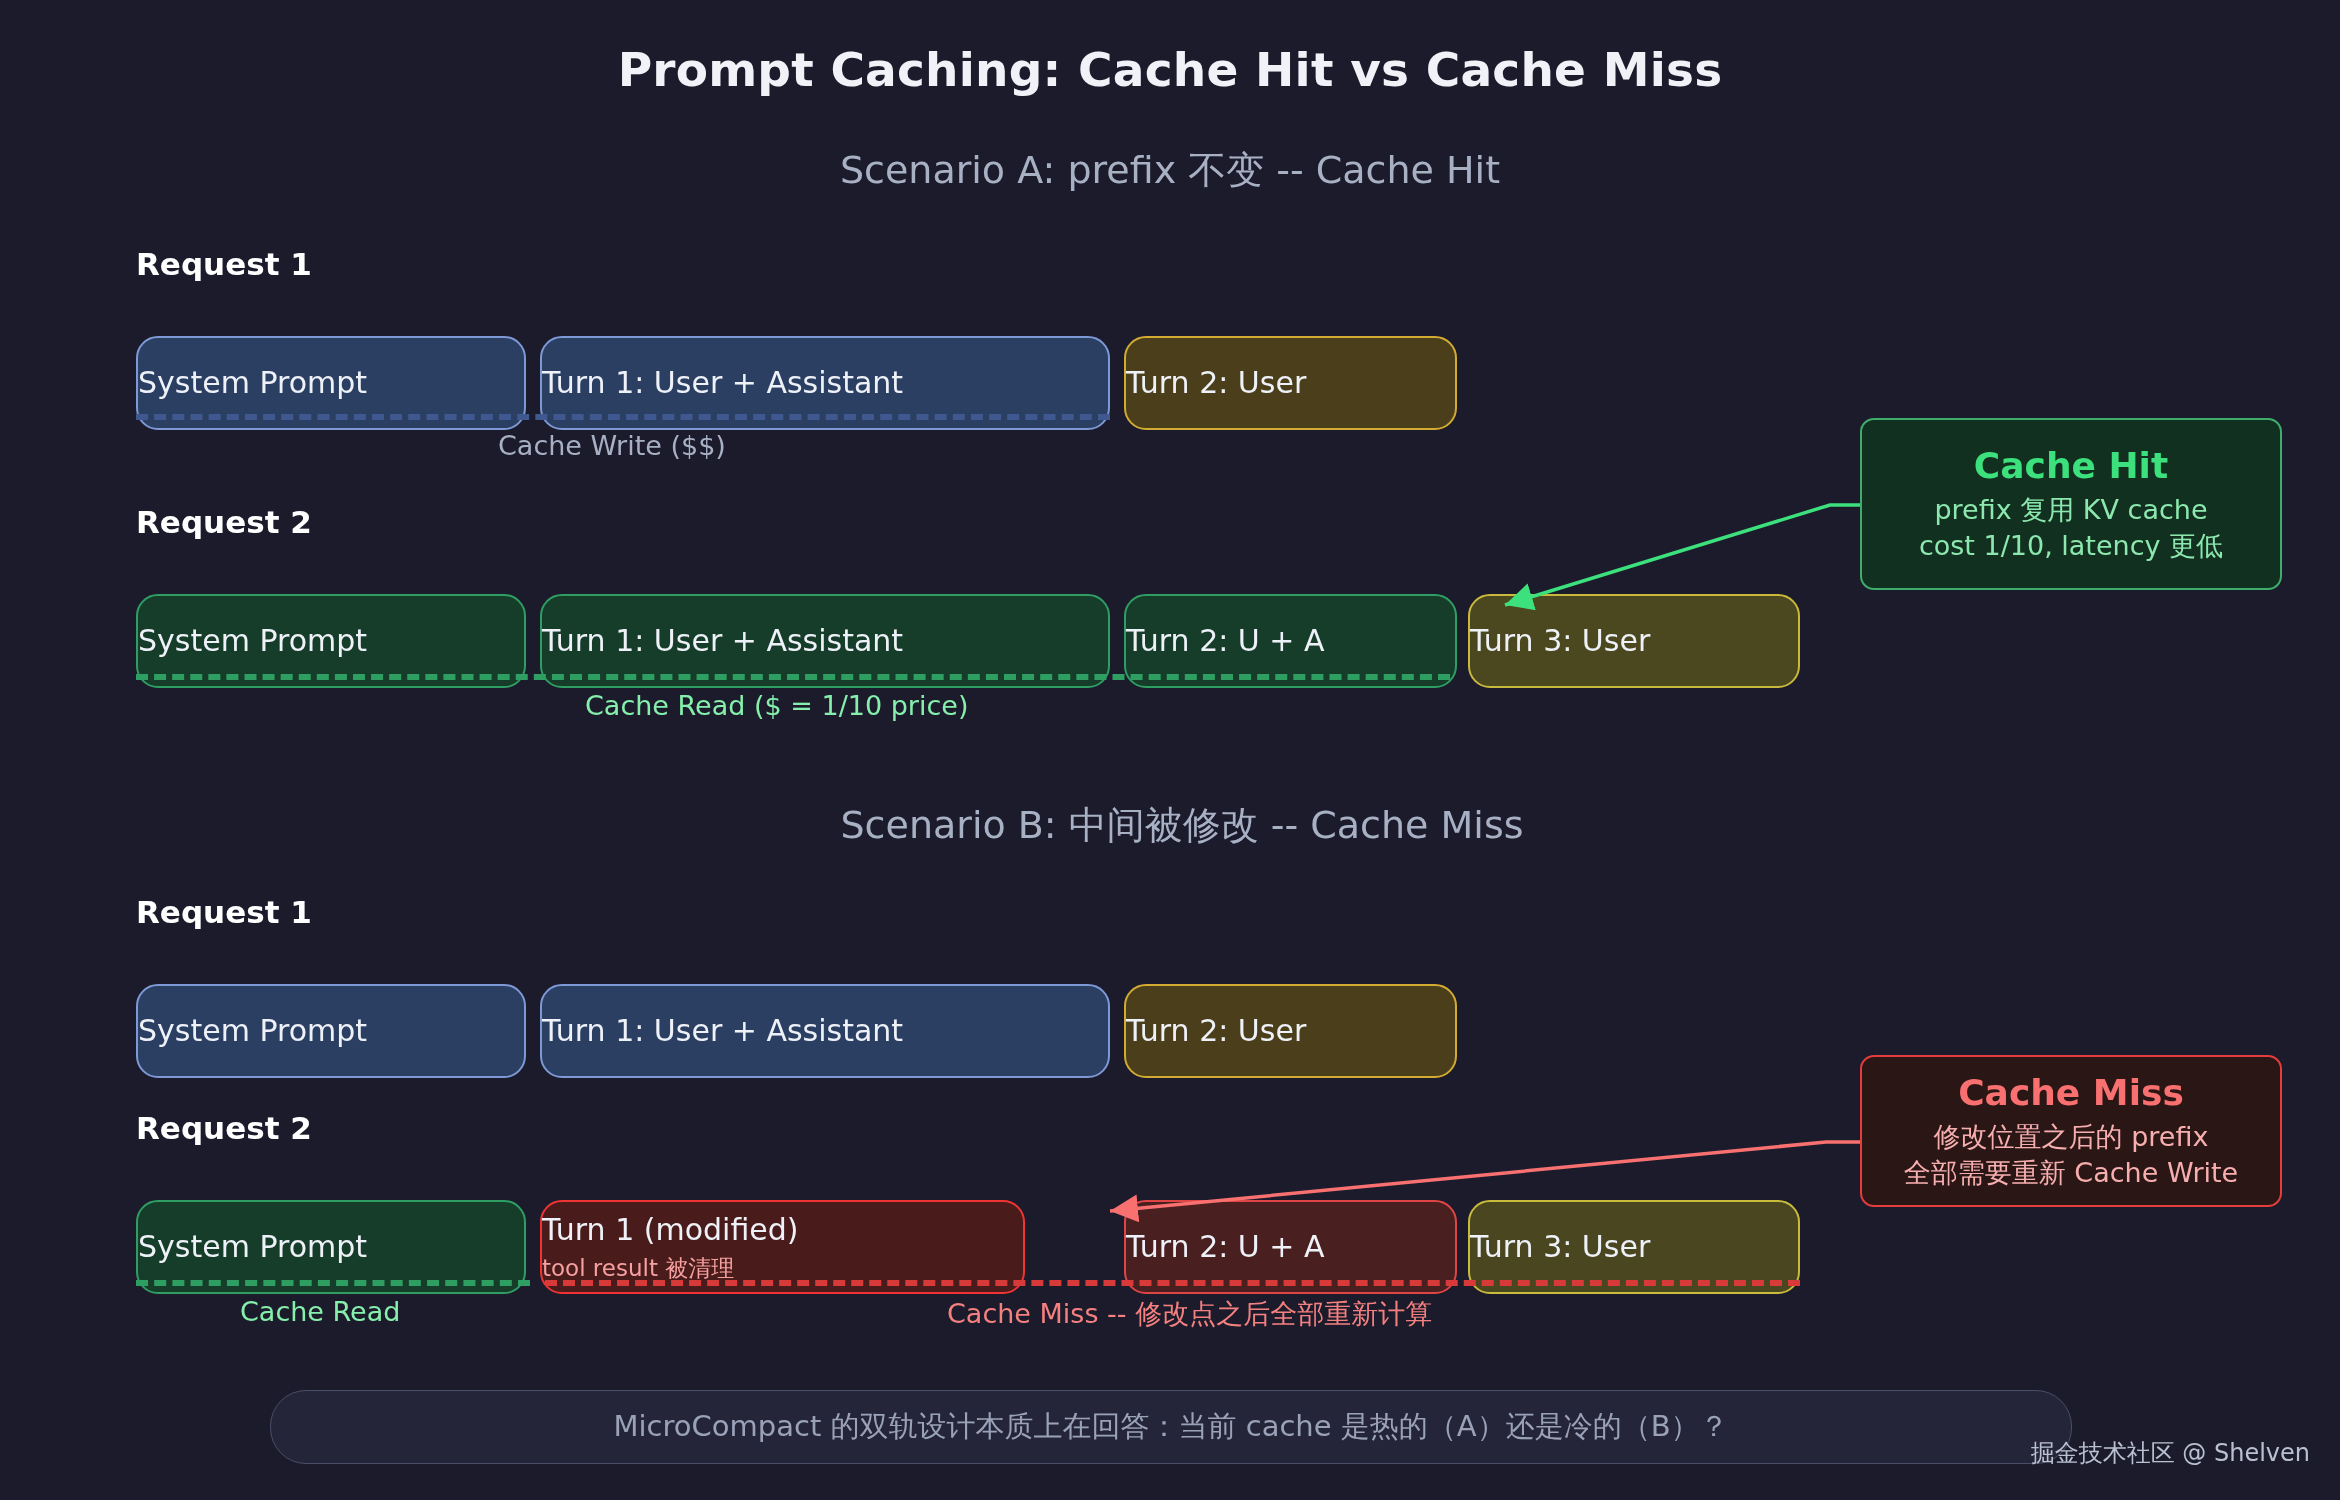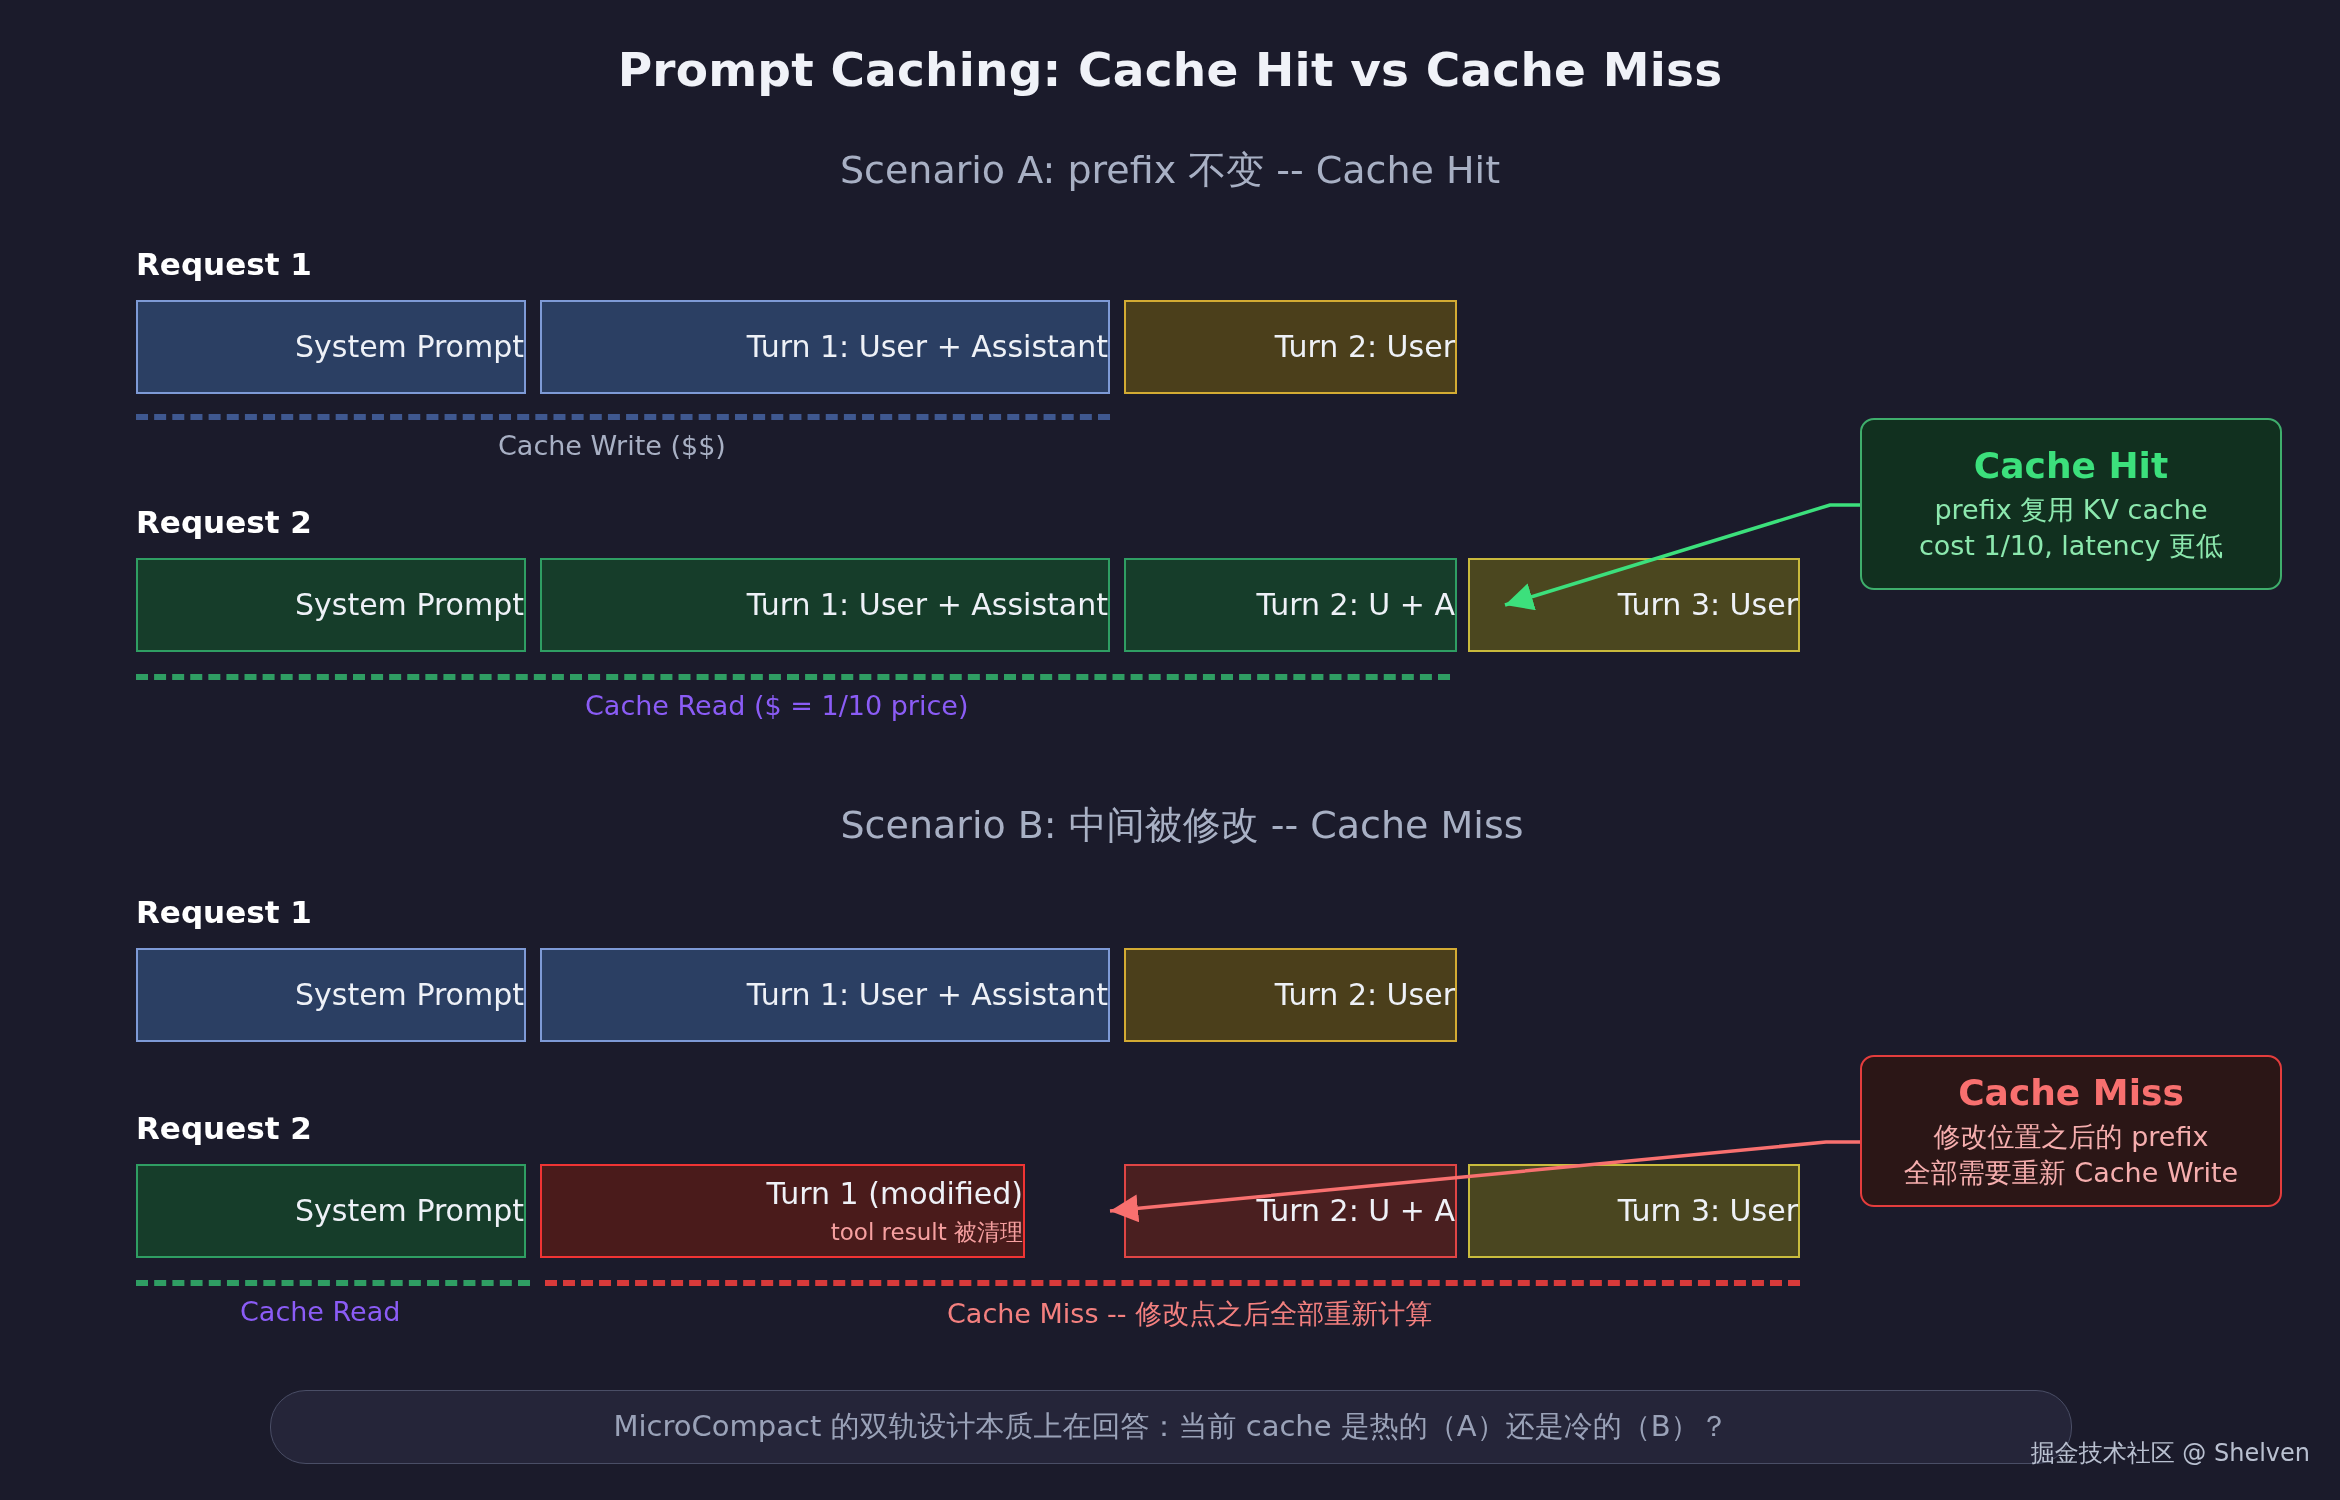--- a/index.html
+++ b/index.html
@@ -44,29 +44,30 @@
   .req-label {
     position: absolute;
     font-size: 31px;
     font-weight: bold;
     color: #ffffff;
   }
 
   
   .box {
     position: absolute;
-    border-radius: 0;
+    border-radius: 22px;
     border: 2.5px solid transparent;
     box-sizing: border-box;
     display: flex;
     flex-direction: column;
-    align-items: flex-end;
+    align-items: flex-start;
     justify-content: center;
     text-align: center;
     line-height: 1.15;
+    margin-top: 36px;
   }
   .box .box-label {
     font-size: 30px;
     color: #eef1f7;
   }
   .box .box-sub {
     font-size: 23px;
     margin-top: 7px;
   }
 
@@ -86,21 +87,21 @@
   }
   .dash.green-dash { border-top-color: #2f9e63; }
   .dash.red-dash   { border-top-color: #d83a3a; }
 
   .dash-label {
     position: absolute;
     font-size: 27px;
     color: #a8b0c4;
     white-space: nowrap;
   }
-  .dash-label.green-txt { color: #8b5cf6; }
+  .dash-label.green-txt { color: #86efac; }
   .dash-label.red-txt   { color: #f4807f; }
 
   
   .callout {
     position: absolute;
     border-radius: 14px;
     border: 2.5px solid transparent;
     box-sizing: border-box;
     display: flex;
     flex-direction: column;

